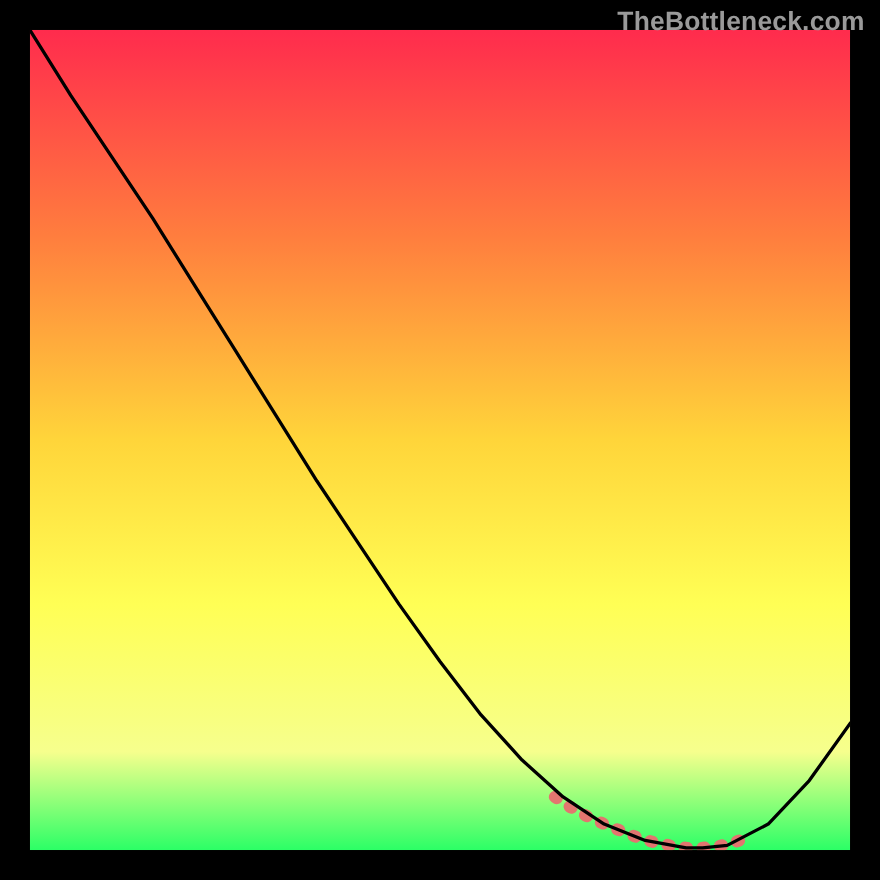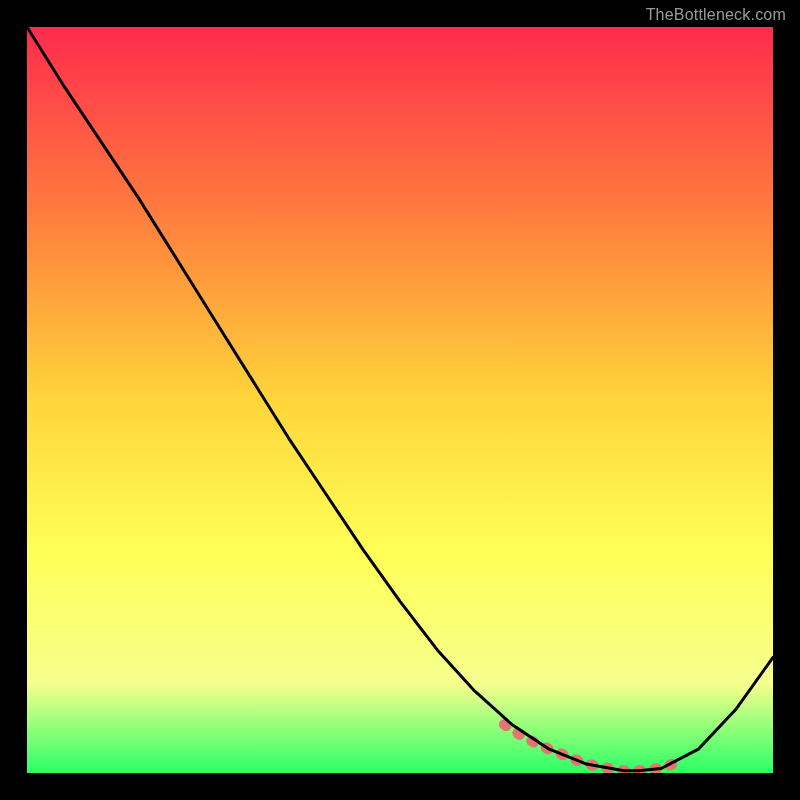--- a/index.html
+++ b/index.html
@@ -25,22 +25,22 @@
     top: 27px;
     width: 746px;
     height: 746px;
     overflow: hidden;
   }
   .attribution {
     position: absolute;
     top: 6px;
     right: 14px;
     color: #9a9a9a;
-    font-size: 16px;
-    font-weight: 400;
+    font-size: 24px;
+    font-weight: 700;
     letter-spacing: 0.2px;
   }
   svg {
     display: block;
   }
 </style>
 </head>
 <body>
 
 <div class="frame">

